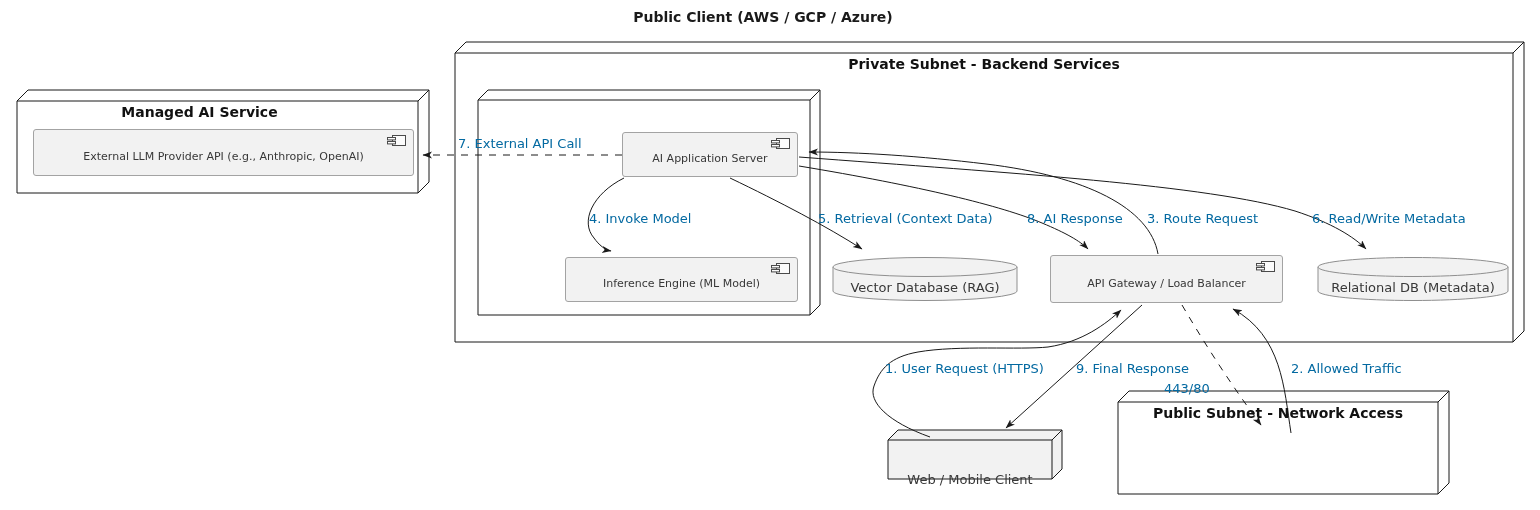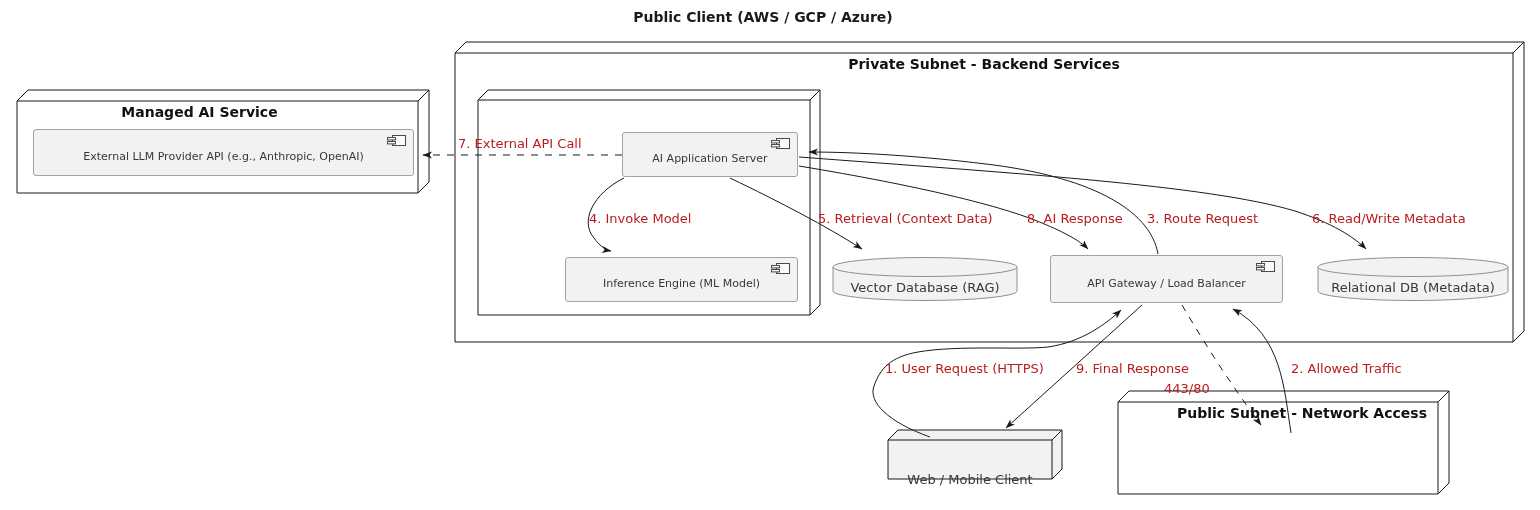--- a/index.html
+++ b/index.html
@@ -12,21 +12,21 @@
   .abs{position:absolute;white-space:nowrap;}
   .diagram-title{font-size:14px;font-weight:bold;text-align:center;}
   .node-title{font-size:14px;font-weight:bold;text-align:center;color:#111;}
   .component{
     position:absolute;background:#f2f2f2;border:1px solid #a3a3a3;border-radius:3px;
     display:flex;align-items:center;justify-content:center;
     font-size:11px;color:#383838;box-sizing:border-box;padding-top:8px;
   }
   .comp-icon{position:absolute;top:5px;right:6px;width:20px;height:12px;}
   .cyl-label,.node-label{position:absolute;text-align:center;font-size:13px;color:#383838;}
-  .edge-label{position:absolute;font-size:13px;color:#b91c1c;white-space:nowrap;}
+  .edge-label{position:absolute;font-size:13px;color:#0369a1;white-space:nowrap;}
 </style>
 </head>
 <body>
 
 <div id="canvas">
 
   <svg id="wires" viewBox="0 0 1540 510" xmlns="http://www.w3.org/2000/svg">
     <defs>
       <marker id="arrow" markerWidth="11" markerHeight="9" refX="9" refY="3.5" orient="auto" markerUnits="userSpaceOnUse">
         <path d="M0,0 L9.5,3.5 L0,7 L2.5,3.5 Z" fill="#1a1a1a"></path>
@@ -80,21 +80,21 @@
       <path d="M930,437 C888,422 868,402 874,386 C880,369 890,357 918,352 C958,345 1020,350 1048,347 C1082,342 1106,324 1121,310" marker-end="url(#arrow)"></path>
       <path d="M1142,305 L1006,428" marker-end="url(#arrow)"></path>
       <path d="M1182,305 C1206,346 1232,386 1261,425" stroke-dasharray="7,7" marker-end="url(#arrow)"></path>
       <path d="M1291,433 C1284,388 1282,336 1233,309" marker-end="url(#arrow)"></path>
     </g>
   </svg>
 
   <div class="abs diagram-title" style="left:463px;top:9px;width:600px;">Public Client (AWS / GCP / Azure)</div>
   <div class="abs node-title" style="left:455px;top:56px;width:1058px;">Private Subnet - Backend Services</div>
   <div class="abs node-title" style="left:17px;top:104px;width:365px;">Managed AI Service</div>
-  <div class="abs node-title" style="left:1118px;top:405px;width:320px;padding-left:24px;">Public Subnet - Network Access</div>
+  <div class="abs node-title" style="left:1118px;top:405px;width:320px;">Public Subnet - Network Access</div>
 
   <div class="component" style="left:33px;top:129px;width:381px;height:47px;">
     <span class="comp-icon">
       <svg width="20" height="12" viewBox="0 0 20 12">
           <rect x="5.5" y="0.5" width="13" height="10" fill="#fbfbfb" stroke="#4a4a4a"></rect>
           <rect x="0.5" y="2.5" width="8" height="2.4" fill="#fbfbfb" stroke="#4a4a4a"></rect>
           <rect x="0.5" y="6.5" width="8" height="2.4" fill="#fbfbfb" stroke="#4a4a4a"></rect>
         </svg>
     </span>
     <span>External LLM Provider API (e.g., Anthropic, OpenAI)</span>

